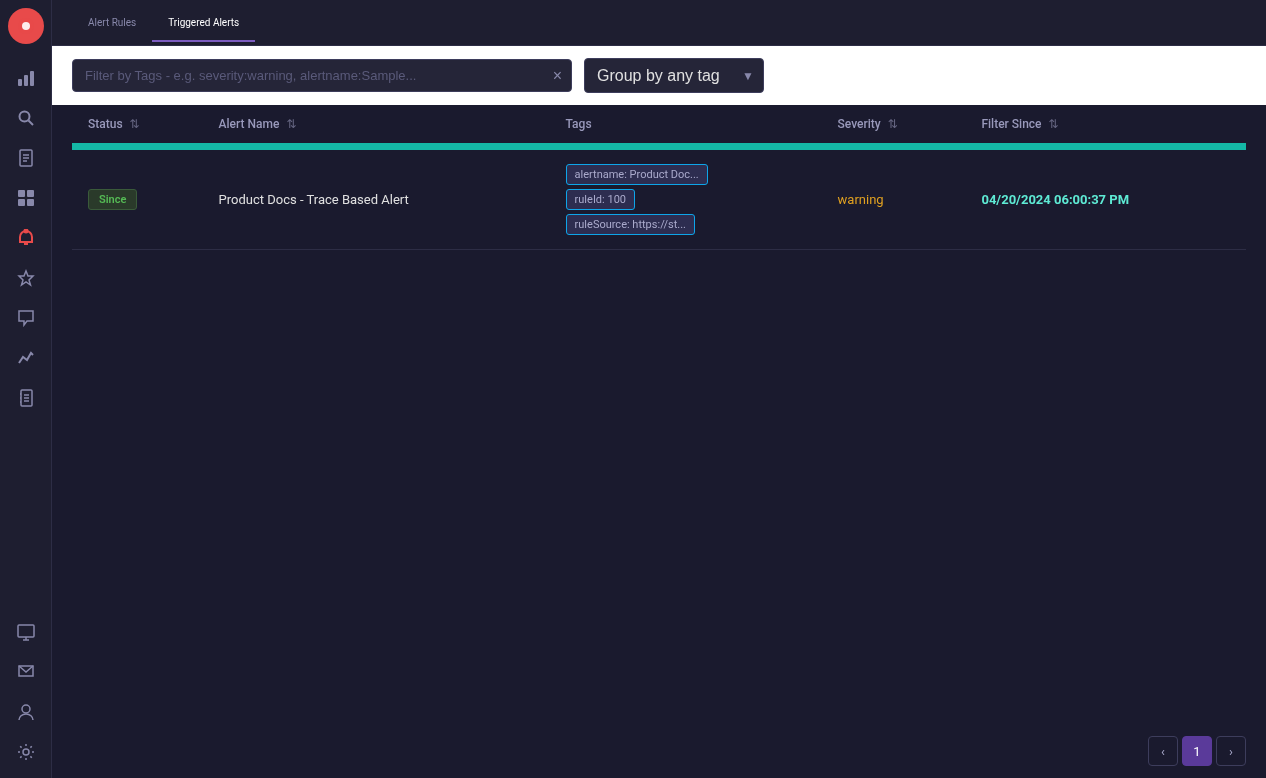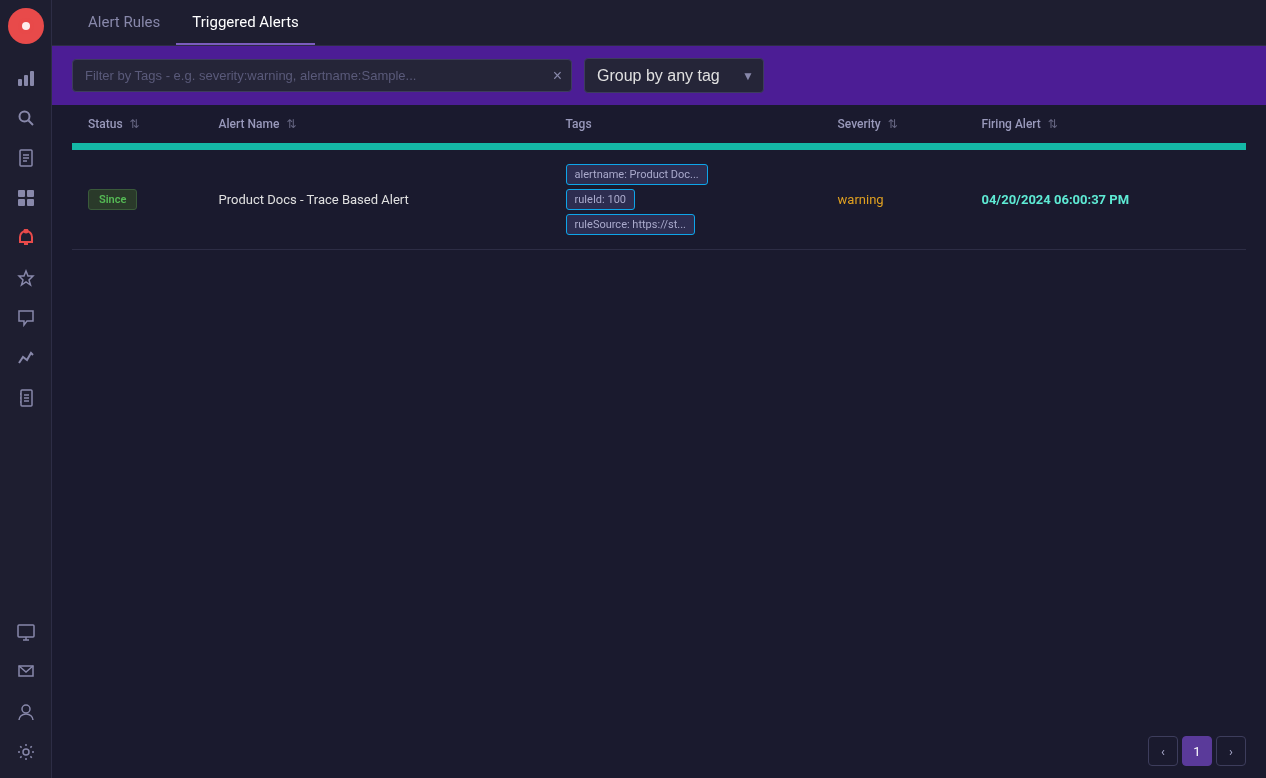--- a/index.html
+++ b/index.html
@@ -79,38 +79,38 @@
       align-items: center;
       padding: 0 20px;
       background: #1e1e30;
       border-bottom: 1px solid #2d2d45;
       height: 46px;
       flex-shrink: 0;
     }
 
     .tab {
       padding: 12px 16px;
-      font-size: 15px;
+      font-size: 10px;
       color: #8888aa;
       cursor: pointer;
       border-bottom: 2px solid transparent;
       margin-bottom: -1px;
     }
 
     .tab.active {
       color: #ffffff;
       border-bottom: 2px solid #7c5cbf;
     }
 
     
     .toolbar {
       display: flex;
       align-items: center;
       padding: 12px 20px;
-      background: #4c1d95;
+      background: #ffffff;
       gap: 12px;
       flex-shrink: 0;
     }
 
     .filter-input-wrapper {
       flex: 1;
       max-width: 500px;
       position: relative;
     }
 
@@ -450,21 +450,21 @@
             <span class="sort-icon">⇅</span>
           </th>
           <th>
             <span>Tags</span>
           </th>
           <th>
             <span>Severity</span>
             <span class="sort-icon">⇅</span>
           </th>
           <th>
-            <span>Firing Alert</span>
+            <span>Filter Since</span>
             <span class="sort-icon">⇅</span>
           </th>
         </tr>
       </thead>
       <tbody id="table-body">
 
       <tr>
             <td><span class="status-badge firing">Since</span></td>
             <td class="alert-name">Product Docs - Trace Based Alert</td>
             <td>

